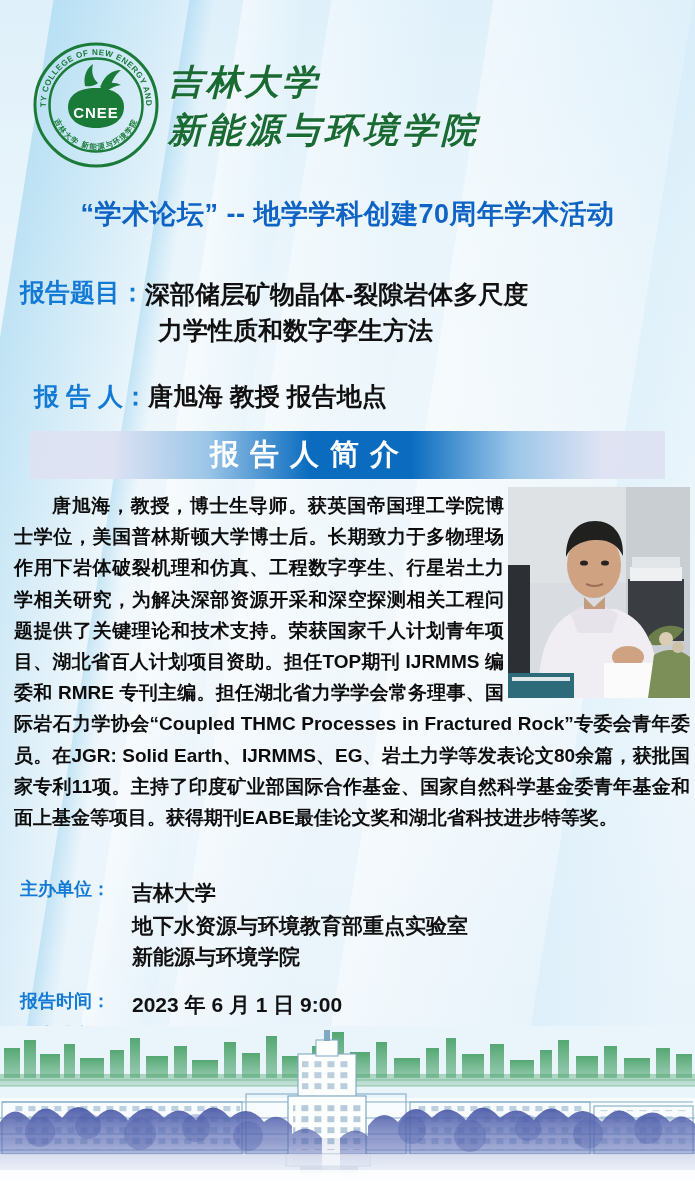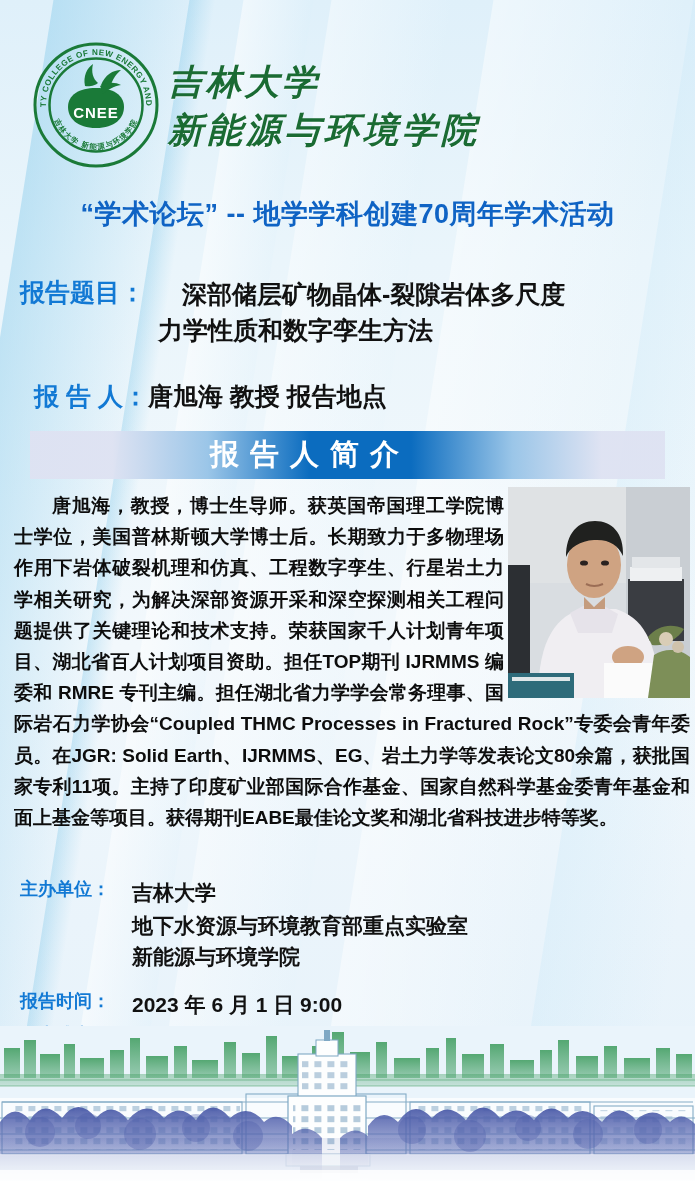--- a/index.html
+++ b/index.html
@@ -38,21 +38,21 @@
   .uni-name .l2{letter-spacing:4px;}
 
   
   .main-title{
     position:absolute;left:0;top:196px;width:695px;text-align:center;
     color:#0f63c4;font-weight:700;font-size:27px;letter-spacing:.5px;
     white-space:nowrap;
   }
   
   .report-title{position:absolute;left:20px;top:276px;width:660px;}
-  .rt-row{display:flex;align-items:flex-start;gap:37px;}
+  .rt-row{display:flex;align-items:flex-start;}
   .label{color:#1279d4;font-weight:700;font-size:25px;white-space:nowrap;}
   .value{color:#111;font-weight:700;font-size:25px;line-height:36px;}
   .rt-l2{margin-left:138px;color:#111;font-weight:700;font-size:25px;line-height:36px;}
   .speaker{position:absolute;left:20px;top:378px;display:flex;align-items:center;margin-left:14px;}
 
   
   .banner{
     position:absolute;left:30px;top:431px;width:635px;height:48px;
     background:linear-gradient(90deg,
       rgba(222,226,242,.95) 0%,

